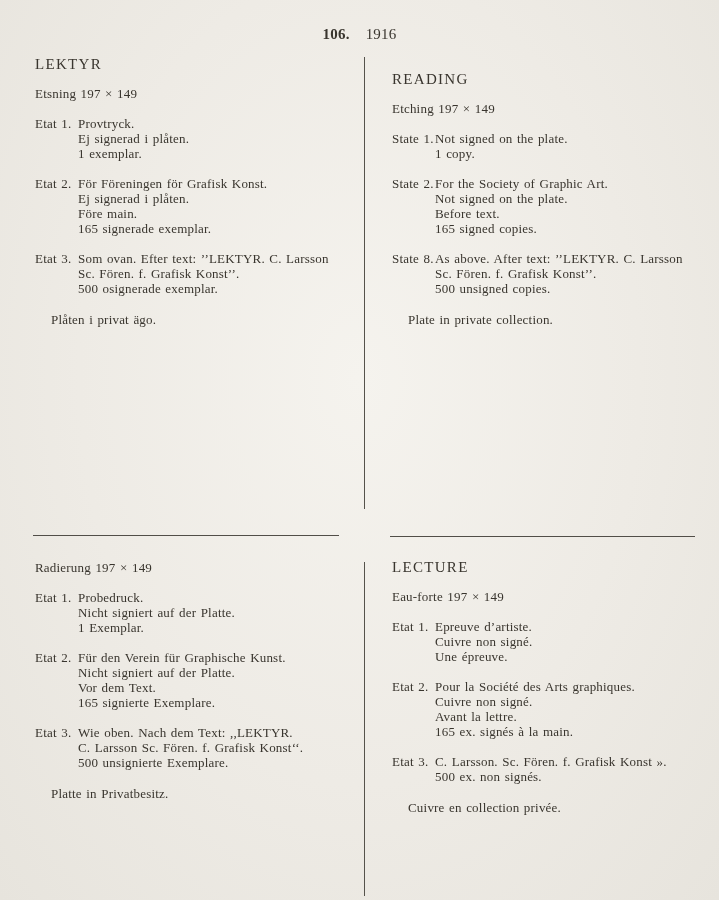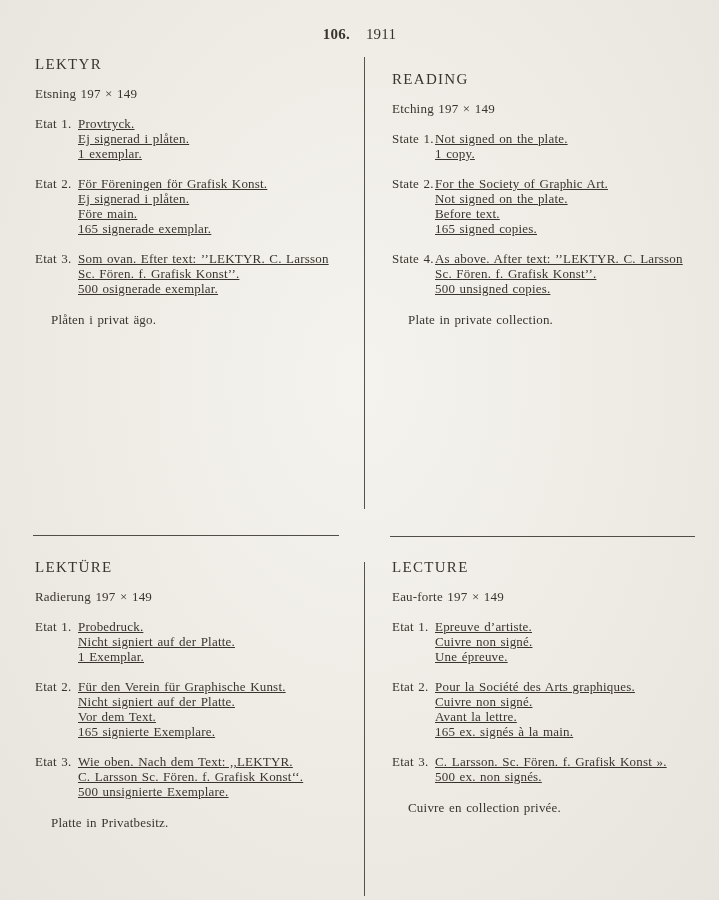--- a/index.html
+++ b/index.html
@@ -42,21 +42,21 @@
     letter-spacing:1.3px;
   }
   .medium { margin:0 0 15px 0; }
 
   .state {
     display:grid;
     grid-template-columns:43px 1fr;
     margin:0 0 15px 0;
   }
   .state .label { white-space:nowrap; }
-  .state .ln { min-height:15px;text-decoration:underline; }
+  .state .ln { min-height:15px; }
 
   .footer { margin:16px; }
 
   .vrule {
     position:absolute;
     left:364px;
     width:1px;
     background:#55524b;
   }
   .vrule-top    { top:57px;  height:452px; }
@@ -68,21 +68,21 @@
     background:#514e48;
     top:535px;
   }
   .hrule-left  { left:33px;  width:306px; }
   .hrule-right { left:390px; width:305px; top:536px; }
 </style>
 </head>
 <body>
 
 <header class="page-header">
-  <span class="num">106.</span><span class="year">1911</span>
+  <span class="num">106.</span><span class="year">1916</span>
 </header>
 
 <div class="vrule vrule-top"></div>
 <div class="vrule vrule-bottom"></div>
 <div class="hrule hrule-left"></div>
 <div class="hrule hrule-right"></div>
 
 <section class="quad q-tl">
   <h2 class="title">LEKTYR</h2>
   <p class="medium">Etsning 197 × 149</p>
@@ -127,32 +127,31 @@
   <div class="state">
     <span class="label">State 2.</span>
     <div class="lines">
       <div class="ln">For the Society of Graphic Art.</div>
       <div class="ln">Not signed on the plate.</div>
       <div class="ln">Before text.</div>
       <div class="ln">165 signed copies.</div>
     </div>
   </div>
   <div class="state">
-    <span class="label">State 4.</span>
+    <span class="label">State 8.</span>
     <div class="lines">
       <div class="ln">As above. After text: ’’LEKTYR. C. Larsson</div>
       <div class="ln">Sc. Fören. f. Grafisk Konst’’.</div>
       <div class="ln">500 unsigned copies.</div>
     </div>
   </div>
   <p class="footer">Plate in private collection.</p>
 </section>
 
 <section class="quad q-bl">
-  <h2 class="title">LEKTÜRE</h2>
   <p class="medium">Radierung 197 × 149</p>
   <div class="state">
     <span class="label">Etat 1.</span>
     <div class="lines">
       <div class="ln">Probedruck.</div>
       <div class="ln">Nicht signiert auf der Platte.</div>
       <div class="ln">1 Exemplar.</div>
     </div>
   </div>
   <div class="state">

